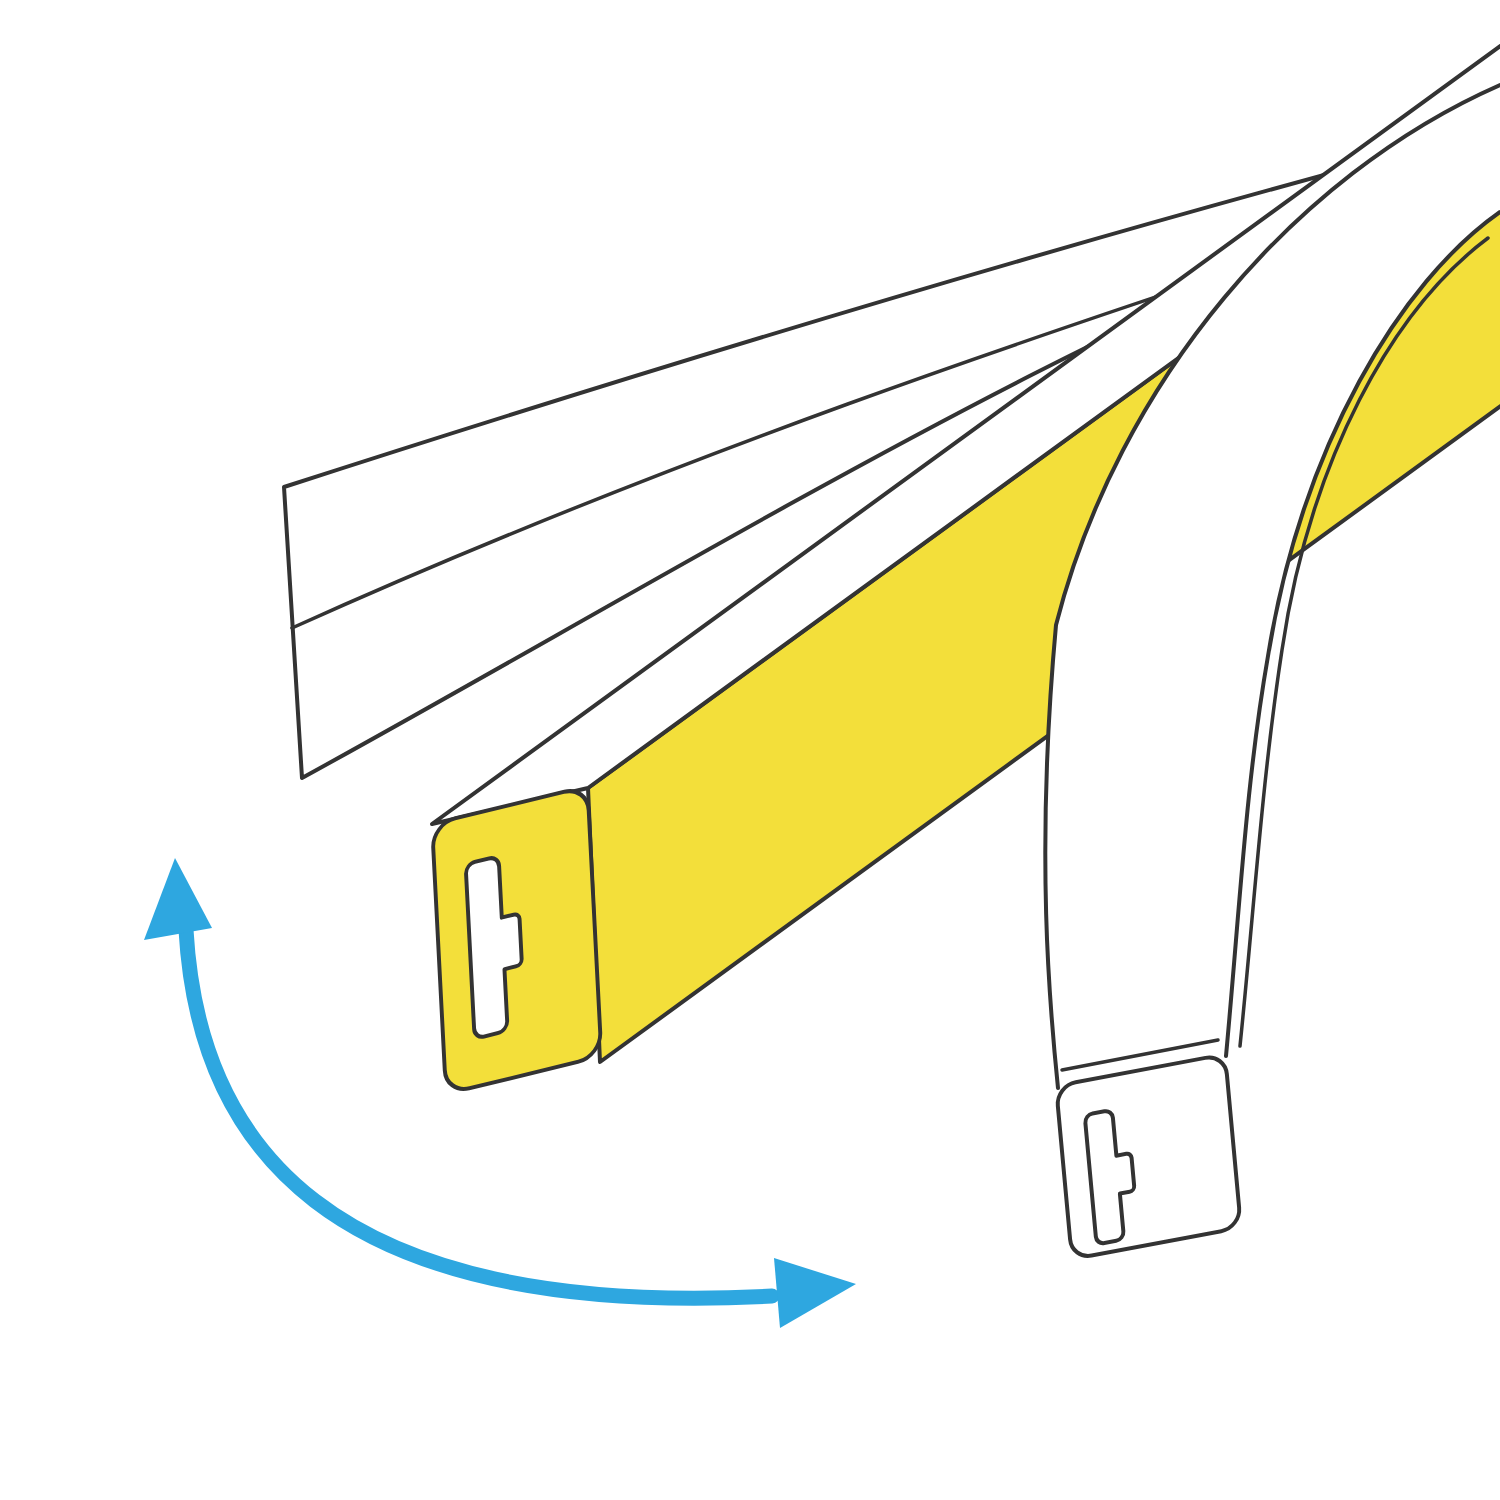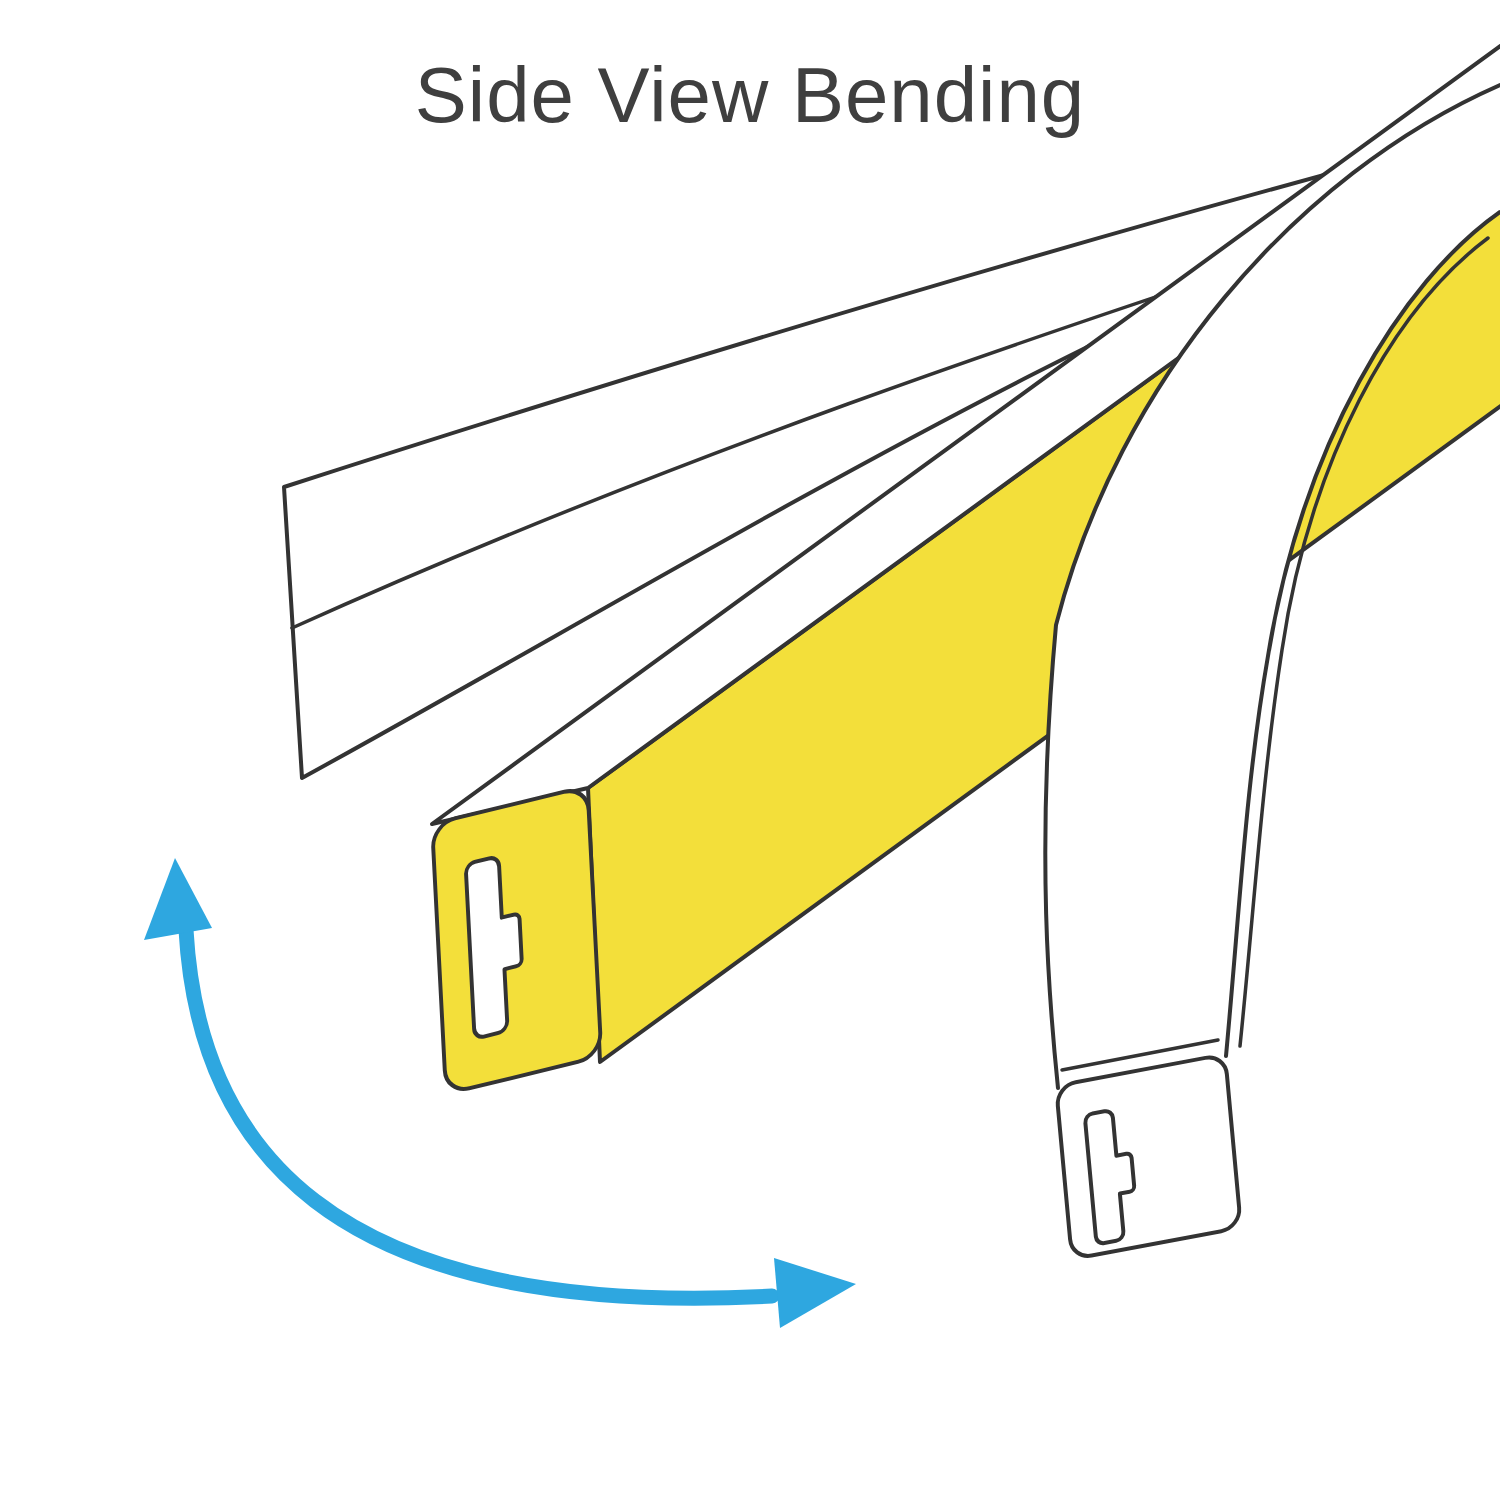--- a/index.html
+++ b/index.html
@@ -71,21 +71,20 @@
     fill: none;
     stroke-width: 15;
     stroke-linecap: round;
   }
 </style>
 </head>
 <body>
 
 <div class="stage">
 
-  <h1 class="page-title">Side View Bending</h1>
 
   <svg class="diagram-svg" width="1500" height="1500" viewBox="0 0 1500 1500">
 
     <g>
       <path class="fw" d="M284,487 C640,372 1060,243 1500,128 L1500,172 C1110,302 690,565 302,778 Z"></path>
       <path class="ol-thin" d="M292,628 C660,462 1030,336 1420,210"></path>
     </g>
 
     <g>
       <path class="fy" d="M588,788 L1692,-16 L1704,258 L600,1062 Z" fill="#F3DF3A"></path>

